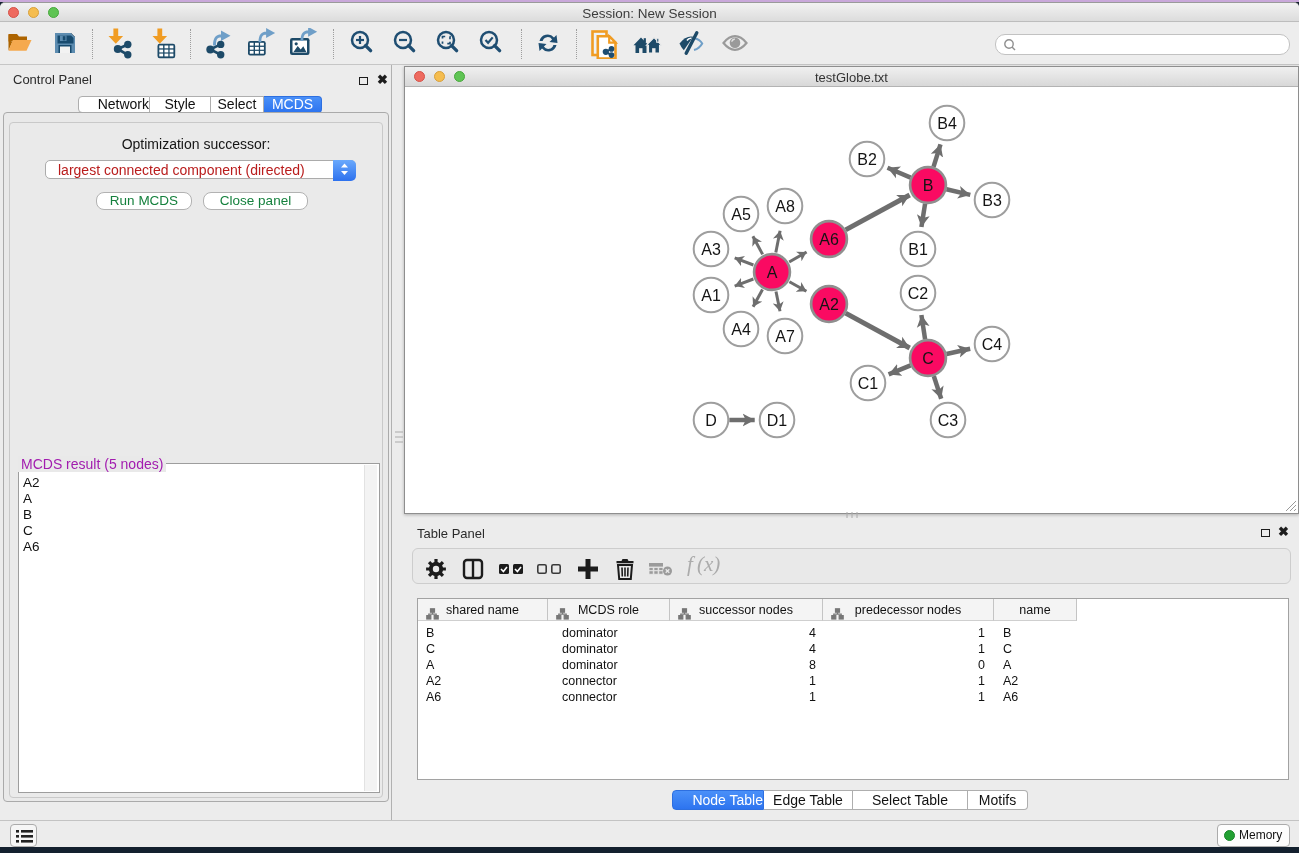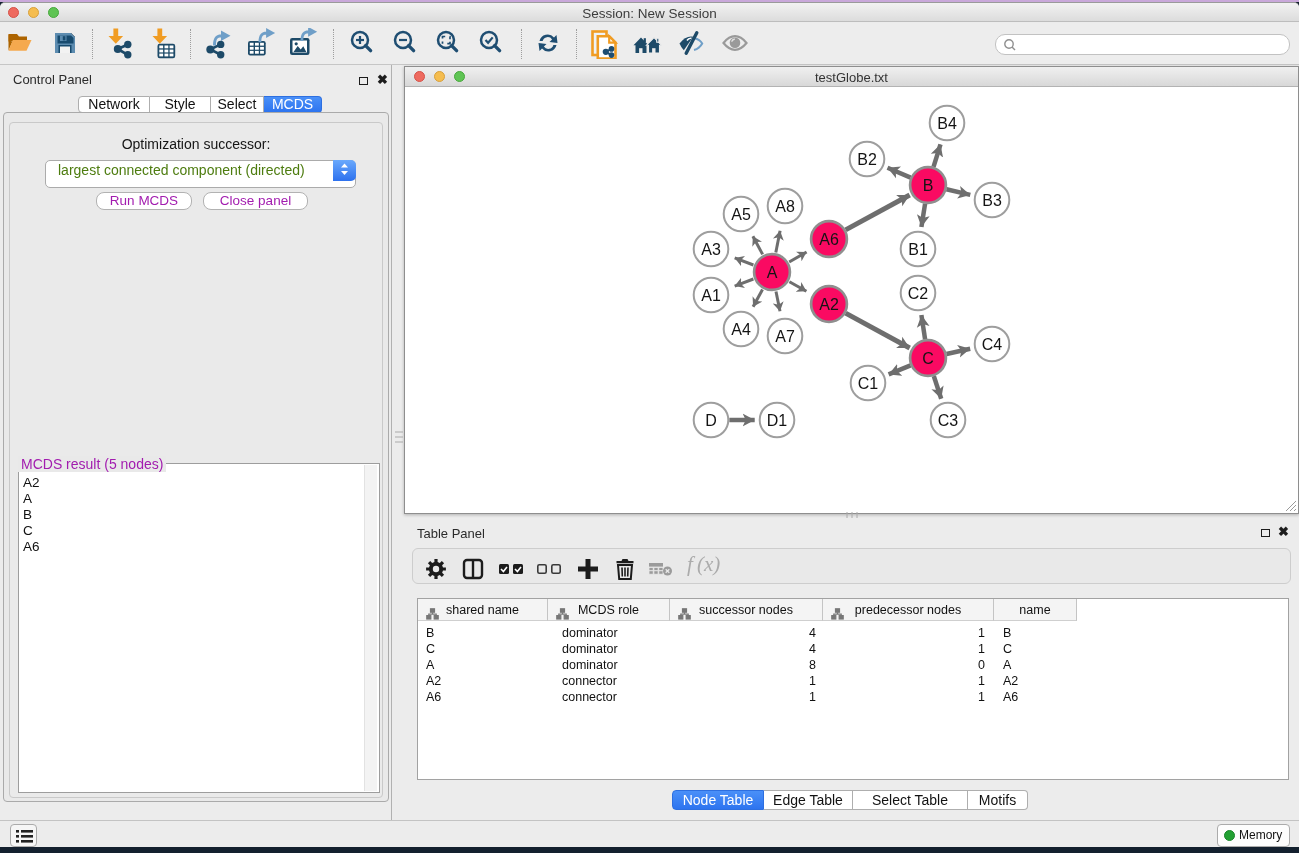--- a/index.html
+++ b/index.html
@@ -27,37 +27,37 @@
 
 #cpanel { position:absolute; left:0; top:62px; width:392px; height:755px;
   background:#ececec; border-right:1px solid #b1b1b1; }
 .ptitle { font-size:13px; color:#2b2b2b; }
 .float-ico { position:absolute; width:9px; height:8px; border:1.5px solid #1c1c1c; background:transparent; }
 .close-ico { position:absolute; font-size:13px; font-weight:bold; color:#1c1c1c; }
 
 .tabrow { position:absolute; display:flex; }
 .tab { height:17px; font-size:14px; color:#111; background:#fff;
   border:1px solid #aeaeae; border-left:none; text-align:center; line-height:15px; }
-.tab.first { border-left:1px solid #aeaeae; border-radius:4px 0 0 4px; }
+.tab.first { border-left:1px solid #aeaeae; border-radius:4px 0 0 4px;text-align:right; }
 .tab.last  { border-radius:0 4px 4px 0; }
 .tab.sel { background:linear-gradient(#4a90f8,#2d74ef); color:#fff; border-color:#2d6fe0; }
 
 #cgroup { position:absolute; left:3px; top:47px; width:386px; height:690px;
   border:1px solid #aaaaaa; border-radius:4px; background:#e9e9e9; }
 #cinner { position:absolute; left:5px; top:9px; width:374px; height:676px;
   border:1px solid #c9c9c9; border-radius:4px; background:#eaeaea; }
 #optlabel { position:absolute; left:0; top:23px; width:100%; text-align:center;
   font-size:14px; color:#151515; }
-#dropdown { position:absolute; left:41px; top:47px; width:311px; height:28px;
+#dropdown { position:absolute; left:41px; top:47px; width:311px; height:19px;
   background:#fff; border:1px solid #ababab; border-radius:5px; font-size:14px;
-  color:#4d7c0f; line-height:18px; padding-left:12px; }
+  color:#b91c1c; line-height:18px; padding-left:12px; }
 #ddbtn { position:absolute; right:-1px; top:-1px; width:23px; height:21px;
   background:linear-gradient(#6aa9fc,#2d71ee); border-radius:0 5px 5px 0; }
 .btn { position:absolute; height:18px; line-height:16px; background:#fff; border:1px solid #b2b2b2;
-  border-radius:8px; font-size:13.5px; color:#a21caf; text-align:center; }
+  border-radius:8px; font-size:13.5px; color:#15803d; text-align:center; }
 
 #mcdsbox { position:absolute; left:14px; top:350px; width:362px; height:330px;
   background:#fff; border:1px solid #9d9d9d; }
 #mcdstitle { position:absolute; left:14px; top:343px; background:#e9e9e9;
   padding:0 3px; font-size:14px; color:#a21caf; }
 #mcdslist { position:absolute; left:4px; top:11px; font-size:13.5px; color:#111; line-height:15.9px; }
 #mcdsscroll { position:absolute; right:2px; top:1px; width:13px; height:326px;
   background:#f3f3f3; border-left:1px solid #e2e2e2; }
 
 #gwin { position:absolute; left:404px; top:63px; width:895px; height:448px;

